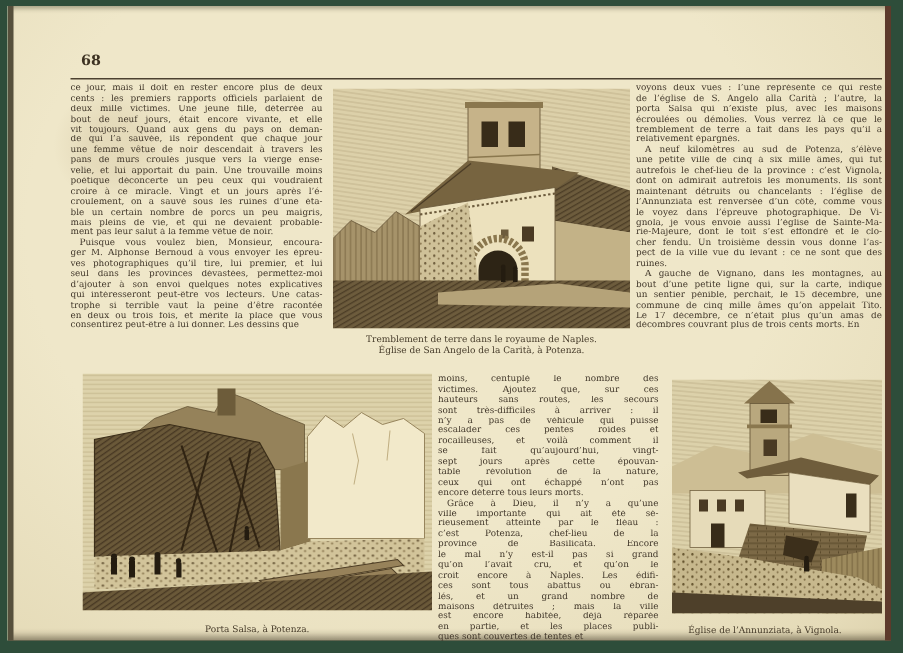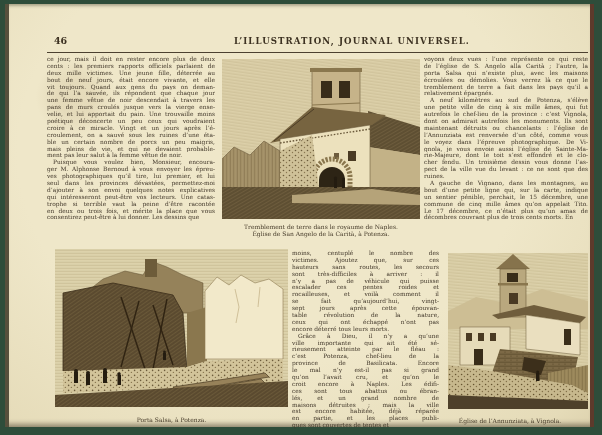--- a/index.html
+++ b/index.html
@@ -38,22 +38,21 @@
   #cap-1 { left:200px; top:223px; width:242px; }
   #cap-2 { left:55px;  top:416px; width:233px; }
   #cap-3 { left:426px; top:417px; width:168px; }
 </style>
 </head>
 <body>
 
 <div id="screen">
   <div class="page"></div>
 
-  <div class="pagenum">46</div>
-  <div class="mast">L’ILLUSTRATION, JOURNAL UNIVERSEL.</div>
+  <div class="pagenum">68</div>
   <div class="rule"></div>
 
   <div class="col" id="col-left">
       <div class="tl">ce jour, mais il doit en rester encore plus de deux</div>
       <div class="tl">cents : les premiers rapports officiels parlaient de</div>
       <div class="tl">deux mille victimes. Une jeune fille, déterrée au</div>
       <div class="tl">bout de neuf jours, était encore vivante, et elle</div>
       <div class="tl">vit toujours. Quand aux gens du pays on deman-</div>
       <div class="tl">de qui l’a sauvée, ils répondent que chaque jour</div>
       <div class="tl">une femme vêtue de noir descendait à travers les</div>

